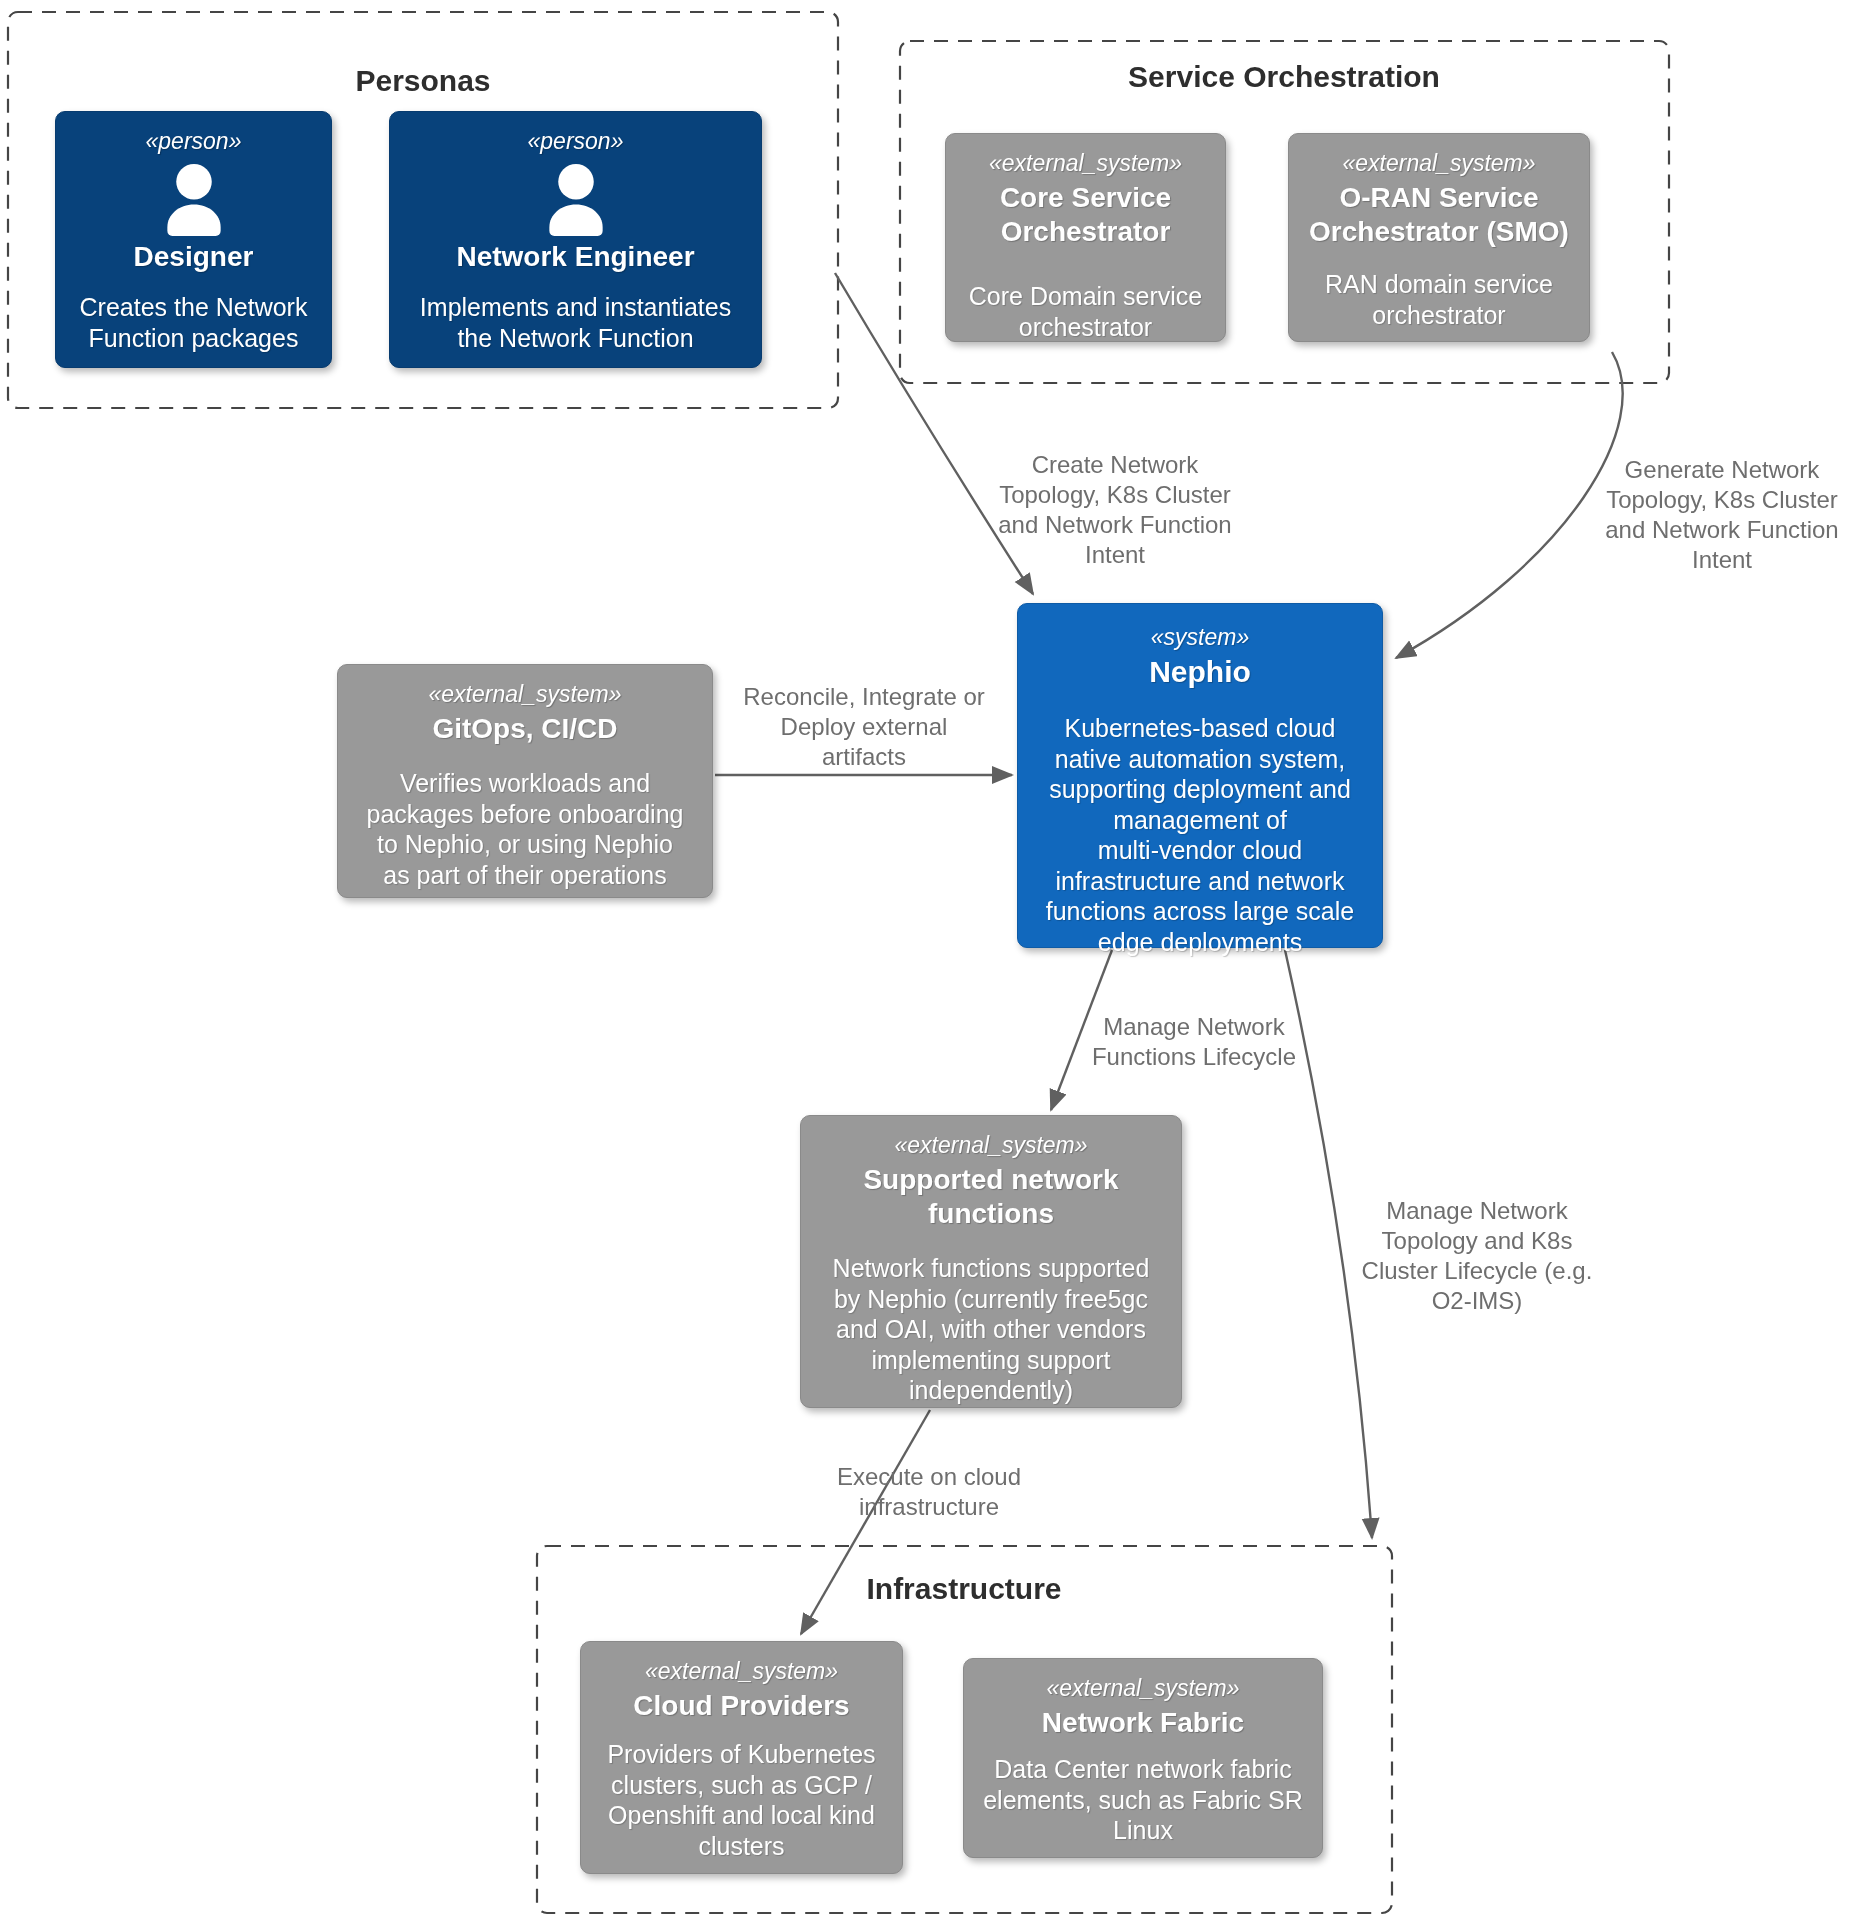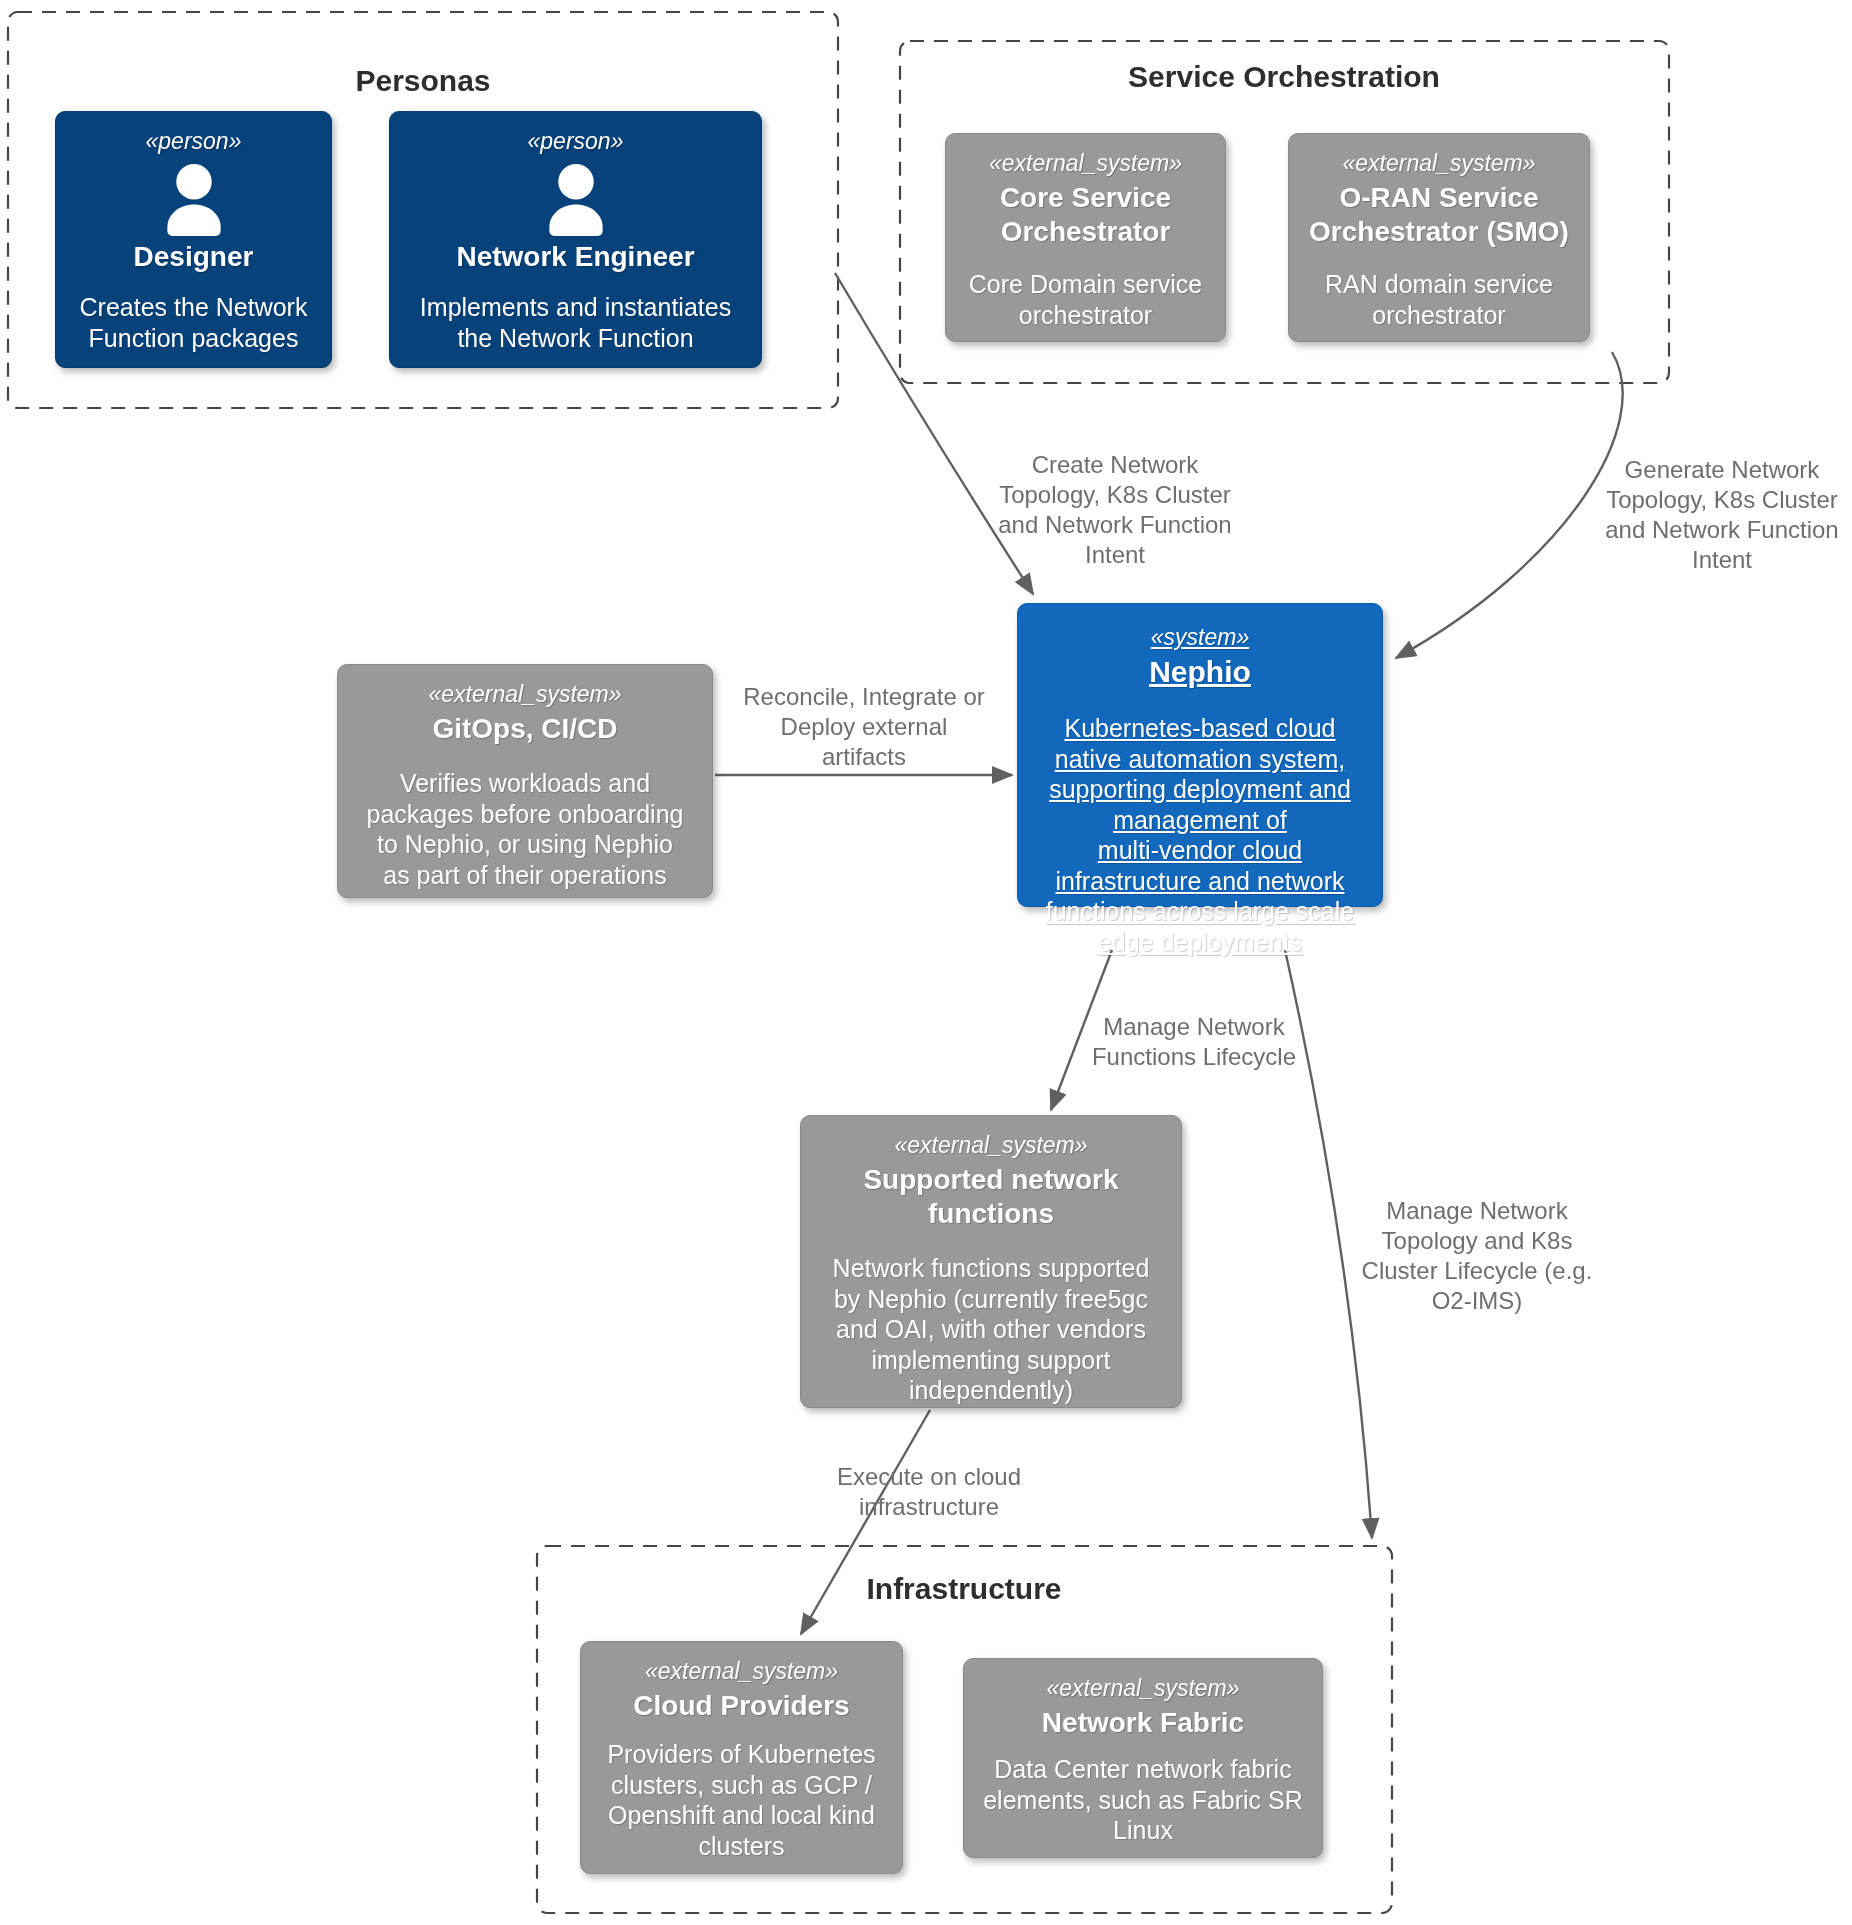--- a/index.html
+++ b/index.html
@@ -105,33 +105,33 @@
     </svg>
     <div class="name">Network Engineer</div>
     <div class="desc" style="margin-top:18px;">Implements and instantiates
 the Network Function</div>
   </div>
 
   <div class="node external" style="left:945px;top:133px;width:281px;height:209px;">
     <div class="stereo">«external_system»</div>
     <div class="name">Core Service
 Orchestrator</div>
-    <div class="desc" style="margin-top:20px;">Core Domain service
+    <div class="desc" style="margin-top:32px;">Core Domain service
 orchestrator</div>
   </div>
 
   <div class="node external" style="left:1288px;top:133px;width:302px;height:209px;">
     <div class="stereo">«external_system»</div>
     <div class="name">O-RAN Service
 Orchestrator (SMO)</div>
     <div class="desc" style="margin-top:20px;">RAN domain service
 orchestrator</div>
   </div>
 
-  <div class="node system" style="left:1017px;top:603px;width:366px;height:304px;padding-top:18px;text-decoration:underline;">
+  <div class="node system" style="left:1017px;top:603px;width:366px;height:345px;padding-top:18px;">
     <div class="stereo">«system»</div>
     <div class="name">Nephio</div>
     <div class="desc" style="margin-top:24px;">Kubernetes-based cloud
 native automation system,
 supporting deployment and
 management of
 multi-vendor cloud
 infrastructure and network
 functions across large scale
 edge deployments</div>

